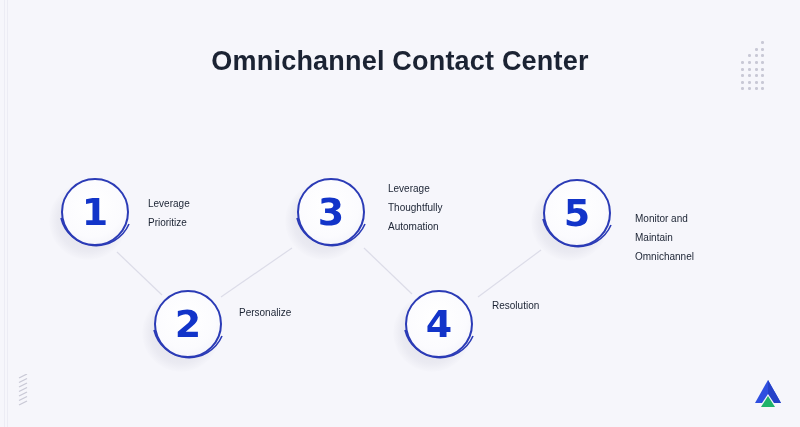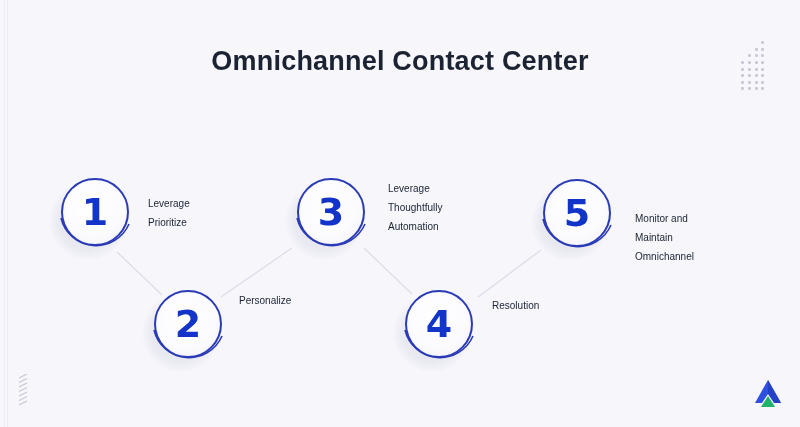--- a/index.html
+++ b/index.html
@@ -87,21 +87,21 @@
   <div class="circle-wrap">
     <div class="shadow"></div>
     <svg class="arc" viewBox="0 0 80 80">
         <path d="M6 44 A36 36 0 0 0 74 50" stroke="#2b3bb6" stroke-width="1.6" fill="none"></path>
       </svg>
     <div class="disc">
         <span class="num">2</span>
       </div>
   </div>
 </div>
-<div class="label" style="left:239px; top:291px;">
+<div class="label" style="left:239px; top:303px;">
   <div>Personalize</div>
 </div>
 
 <div class="step" style="left:293px; top:174px;">
   <div class="circle-wrap">
     <div class="shadow"></div>
     <svg class="arc" viewBox="0 0 80 80">
         <path d="M6 44 A36 36 0 0 0 74 50" stroke="#2b3bb6" stroke-width="1.6" fill="none"></path>
       </svg>
     <div class="disc">

